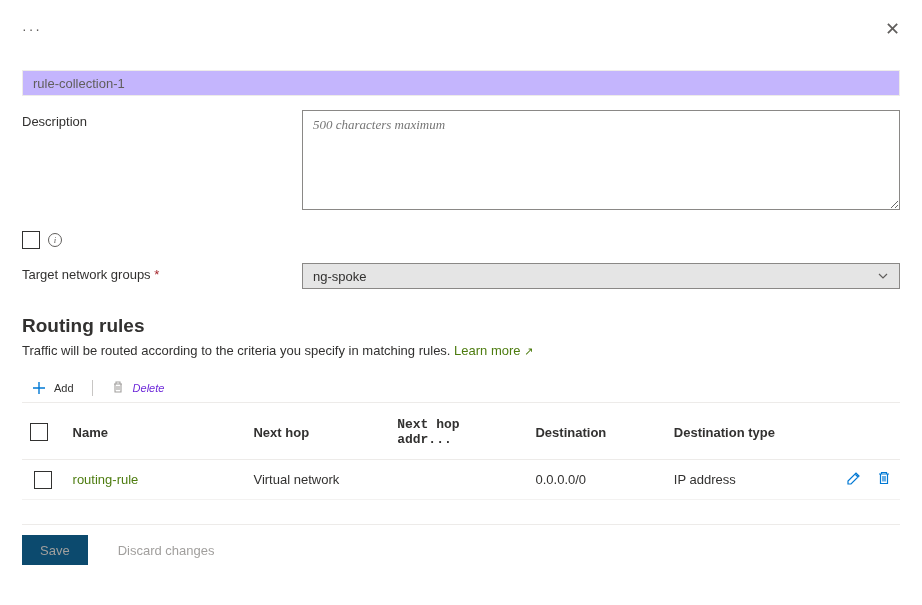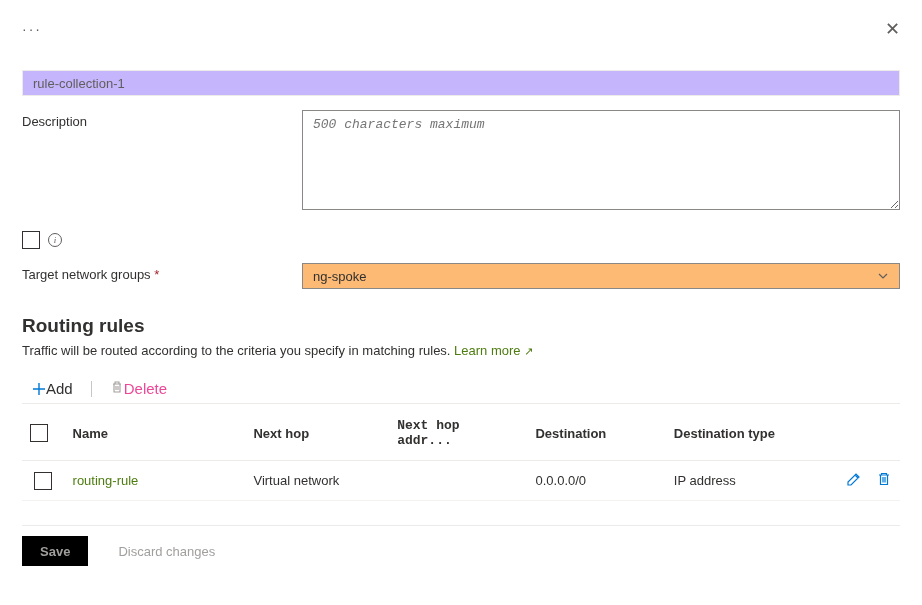--- a/index.html
+++ b/index.html
@@ -53,21 +53,21 @@
     }
     .textarea-input {
       width: 100%;
       height: 100px;
       border: 1px solid #8a8886;
       padding: 6px 10px;
       font-size: 13px;
       font-style: italic;
       color: #000000;
       resize: both;
-      font-family: Liberation Mono, monospace;
+      font-family: Liberation Serif, serif;
     }
     .checkbox-row {
       display: flex;
       align-items: center;
       gap: 8px;
       margin-bottom: 14px;
       margin-top: 18px;
     }
     .chk {
       width: 18px;
@@ -88,21 +88,21 @@
       font-family: serif;
     }
     .select-wrap {
       width: 100%;
       height: 26px;
       border: 1px solid #8a8886;
       display: flex;
       align-items: center;
       justify-content: space-between;
       padding: 0 10px;
-      background: #fdba74;
+      background: #e5e5e5;
       cursor: pointer;
     }
     .select-caret svg { display: block; }
     .section-title {
       font-size: 19px;
       font-weight: 600;
       margin-top: 26px;
       margin-bottom: 6px;
     }
     .section-desc {
@@ -116,26 +116,26 @@
       align-items: center;
       gap: 18px;
       margin-top: 22px;
       border-bottom: 1px solid #edebe9;
       padding-bottom: 6px;
       padding-left: 10px;
     }
     .tb-btn {
       display: flex;
       align-items: center;
-      gap: 0;
-      font-size: 15px;
-      color: #323130;
-      cursor: pointer;
-    }
-    .tb-btn.disabled { color: #ec4899; cursor: default; }
+      gap: 8px;
+      font-size: 11px;
+      color: #323130;
+      cursor: pointer;
+    }
+    .tb-btn.disabled { color: #6d28d9; cursor: default; font-style: italic; }
     .tb-sep { width: 1px; height: 16px; background: #c8c6c4; }
     .add-plus svg { display: block; }
     table.rules {
       width: 100%;
       border-collapse: collapse;
       margin-top: 2px;
     }
     table.rules th {
       text-align: left;
       font-weight: 600;
@@ -165,23 +165,23 @@
       padding-top: 10px;
     }
     .btn {
       height: 30px;
       padding: 0 18px;
       border: none;
       font-size: 13px;
       cursor: pointer;
     }
     .btn-save {
-      background: #000000;
+      background: #0c4a6e;
       color: #a19f9d;
-      font-weight: 700;
+      font-weight: 400;
     }
     .btn-discard {
       background: #fff;
       color: #a19f9d;
     }
     .col-name { width: 170px; }
     .col-hop { width: 135px; }
     .col-hopaddr { width: 130px; font-family: Liberation Mono, monospace; }
     .col-dest { width: 130px; }
     .col-desttype { width: 140px; }

